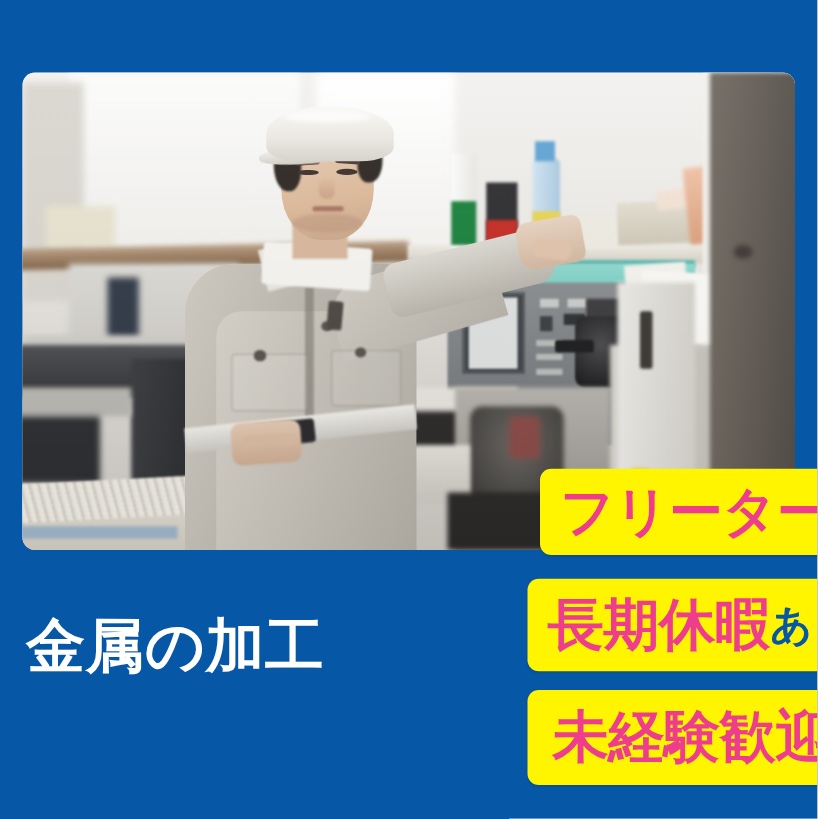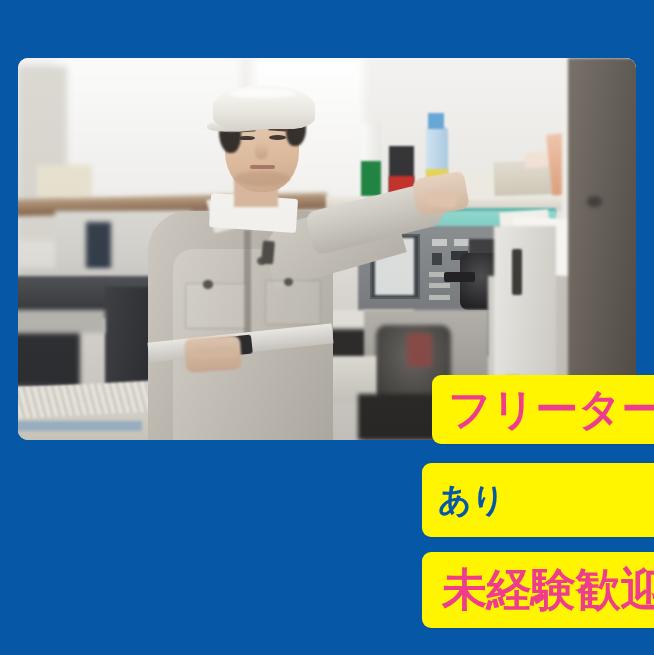--- a/index.html
+++ b/index.html
@@ -603,26 +603,28 @@
     <div class="ph w-cap-fold"></div>
 
     <div class="ph clip"></div>
     <div class="ph clip-clip"></div>
     <div class="ph clip-hand"></div>
     <div class="ph clip-finger"></div>
 
     <div class="ph photo-soft"></div>
   </div>
 
+  <div class="title">金属の加工</div>
 
   <div class="badge b1">
     <span class="t">フリーターOK</span>
   </div>
 
   <div class="badge b2">
+    <span class="t">長期休暇</span>
     <span class="t2">あり</span>
   </div>
 
   <div class="badge b3">
     <span class="t">未経験歓迎</span>
   </div>
 
 </div>
 
 </body></html>

